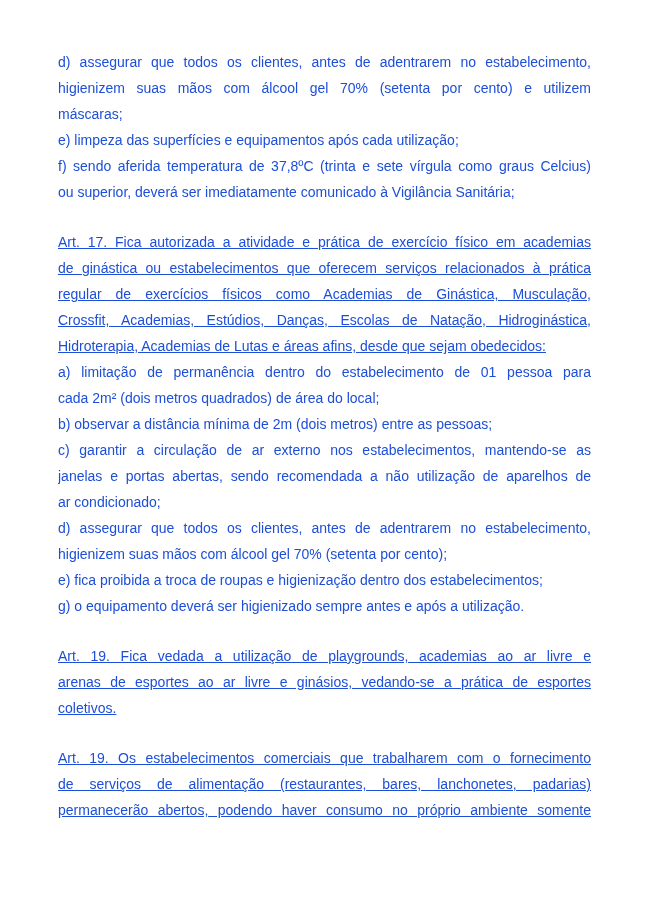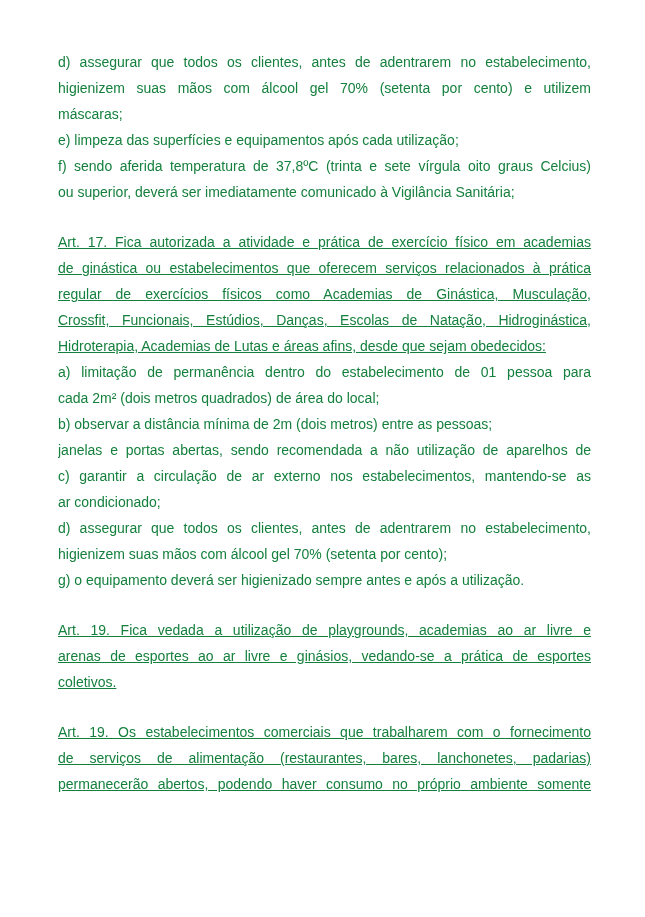--- a/index.html
+++ b/index.html
@@ -40,55 +40,58 @@
   }
   .line.last {
     text-align: center;
     text-align-last: left;
   }
 </style>
 </head>
 <body>
 
 <div class="page">
-  <div class="doc-body" style="color: #15803d;">
+  <div class="doc-body" style="color: #1d4ed8;">
       <div class="para">
         <div class="line">d) assegurar que todos os clientes, antes de adentrarem no estabelecimento,</div>
         <div class="line">higienizem suas mãos com álcool gel 70% (setenta por cento) e utilizem</div>
         <div class="line last">máscaras;</div>
       </div>
       <div class="para">
         <div class="line last">e) limpeza das superfícies e equipamentos após cada utilização;</div>
       </div>
       <div class="para">
-        <div class="line">f) sendo aferida temperatura de 37,8ºC (trinta e sete vírgula oito graus Celcius)</div>
+        <div class="line">f) sendo aferida temperatura de 37,8ºC (trinta e sete vírgula como graus Celcius)</div>
         <div class="line last">ou superior, deverá ser imediatamente comunicado à Vigilância Sanitária;</div>
       </div>
       <div class="para gap">
         <div class="line">Art. 17. Fica autorizada a atividade e prática de exercício físico em academias</div>
         <div class="line">de ginástica ou estabelecimentos que oferecem serviços relacionados à prática</div>
         <div class="line">regular de exercícios físicos como Academias de Ginástica, Musculação,</div>
-        <div class="line">Crossfit, Funcionais, Estúdios, Danças, Escolas de Natação, Hidroginástica,</div>
+        <div class="line">Crossfit, Academias, Estúdios, Danças, Escolas de Natação, Hidroginástica,</div>
         <div class="line last">Hidroterapia, Academias de Lutas e áreas afins, desde que sejam obedecidos:</div>
       </div>
       <div class="para">
         <div class="line">a) limitação de permanência dentro do estabelecimento de 01 pessoa para</div>
         <div class="line last">cada 2m² (dois metros quadrados) de área do local;</div>
       </div>
       <div class="para">
         <div class="line last">b) observar a distância mínima de 2m (dois metros) entre as pessoas;</div>
       </div>
       <div class="para">
+        <div class="line">c) garantir a circulação de ar externo nos estabelecimentos, mantendo-se as</div>
         <div class="line">janelas e portas abertas, sendo recomendada a não utilização de aparelhos de</div>
-        <div class="line">c) garantir a circulação de ar externo nos estabelecimentos, mantendo-se as</div>
         <div class="line last">ar condicionado;</div>
       </div>
       <div class="para">
         <div class="line">d) assegurar que todos os clientes, antes de adentrarem no estabelecimento,</div>
         <div class="line last">higienizem suas mãos com álcool gel 70% (setenta por cento);</div>
+      </div>
+      <div class="para">
+        <div class="line last">e) fica proibida a troca de roupas e higienização dentro dos estabelecimentos;</div>
       </div>
       <div class="para">
         <div class="line last">g) o equipamento deverá ser higienizado sempre antes e após a utilização.</div>
       </div>
       <div class="para gap">
         <div class="line">Art. 19. Fica vedada a utilização de playgrounds, academias ao ar livre e</div>
         <div class="line">arenas de esportes ao ar livre e ginásios, vedando-se a prática de esportes</div>
         <div class="line last">coletivos.</div>
       </div>
       <div class="para gap">

